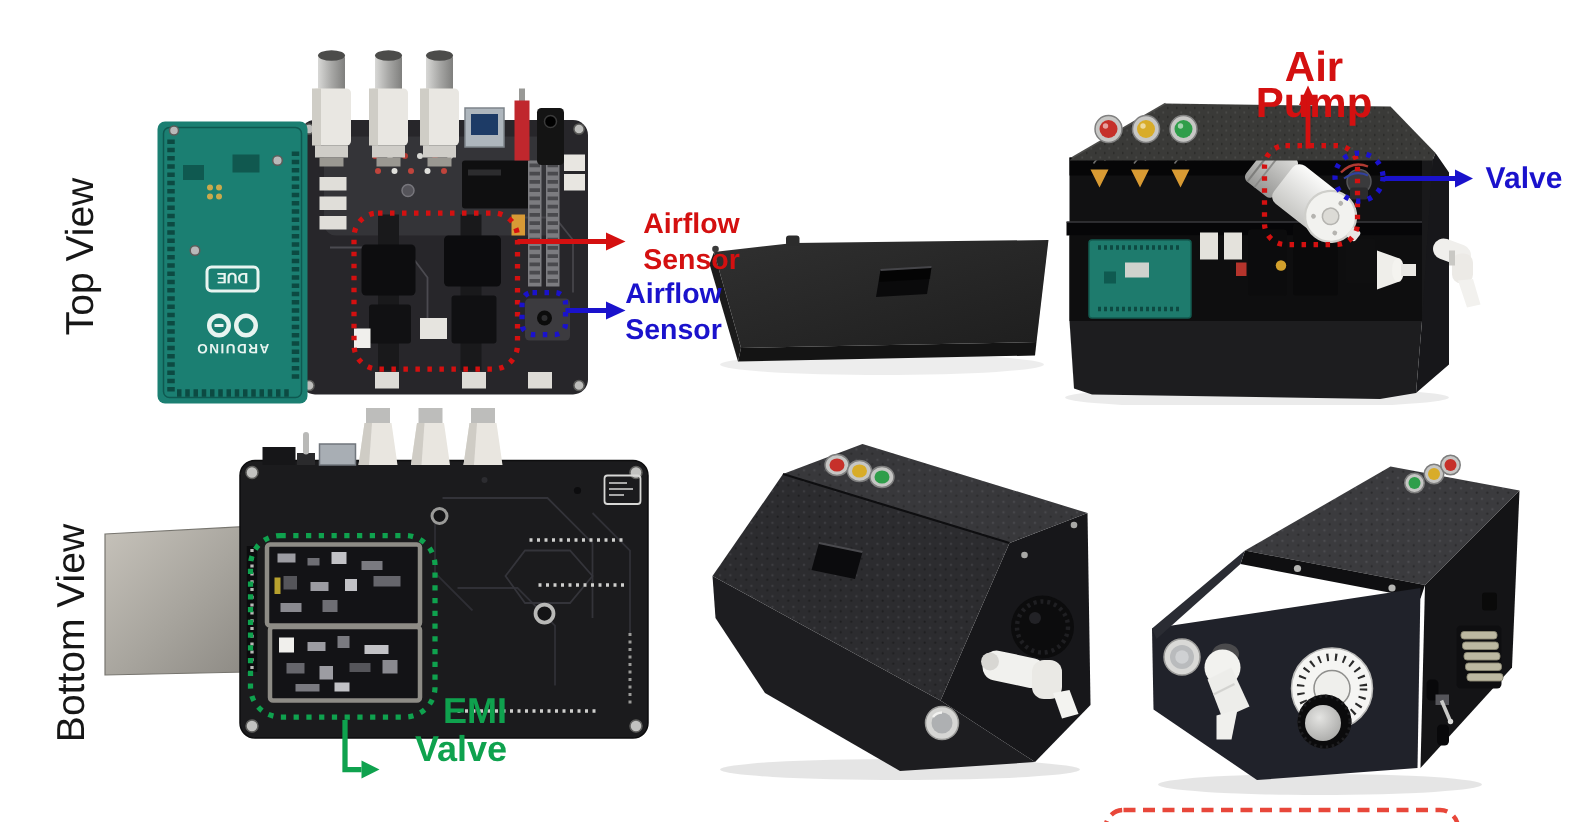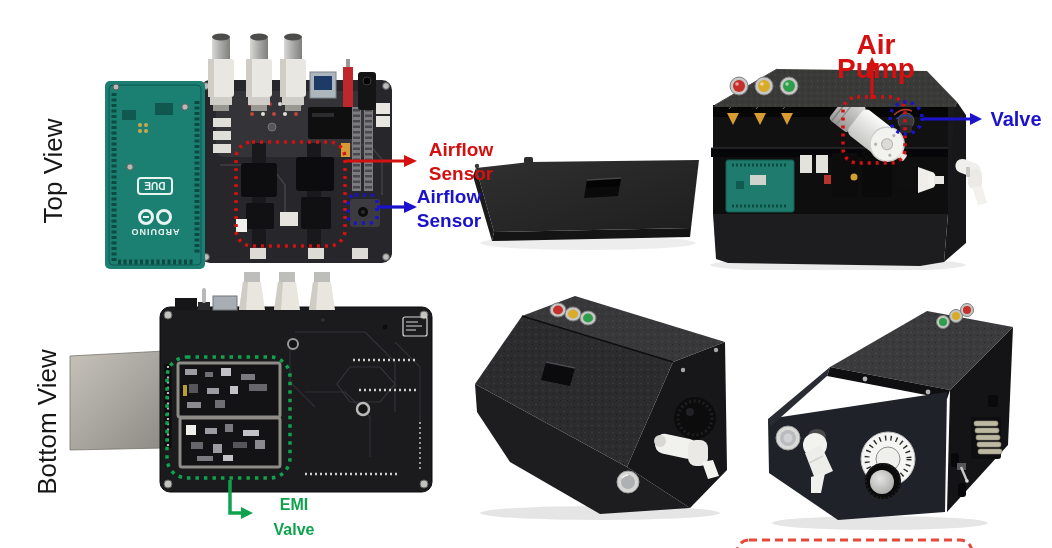--- a/index.html
+++ b/index.html
@@ -551,18 +551,18 @@
   <div class="lbl red" style="left:422px;top:138px;width:78px;">
     <div>Airflow</div>
     <div>Sensor</div>
   </div>
   <div class="lbl blue" style="left:402px;top:185px;width:94px;">
     <div>Airflow</div>
     <div>Sensor</div>
   </div>
   <div class="lbl red" style="left:822px;top:33px;width:108px;font-size:28px;">Air Pump</div>
   <div class="lbl blue" style="left:984px;top:107px;width:64px;font-size:20px;">Valve</div>
-  <div class="lbl green" style="left:250px;top:492px;width:88px;font-size:16px;line-height:25px;">
+  <div class="lbl green" style="left:250px;top:462px;width:88px;font-size:24px;line-height:25px;text-align:right;">
     <div>EMI</div>
     <div>Valve</div>
   </div>
 
 </div>
 
 </body></html>

